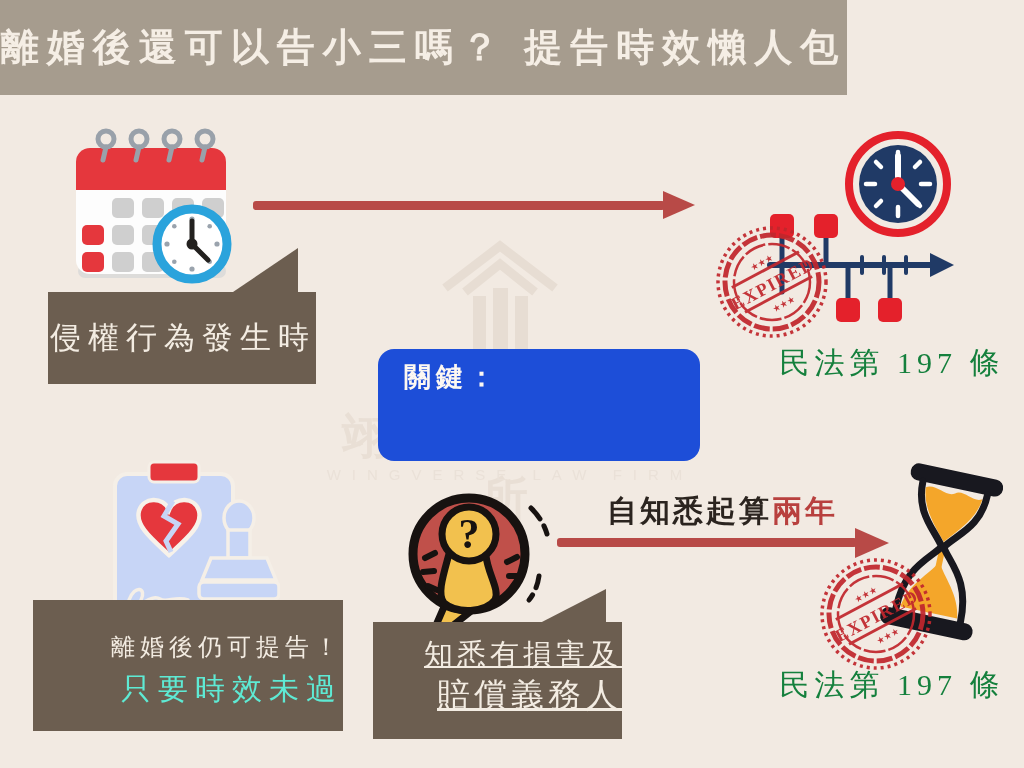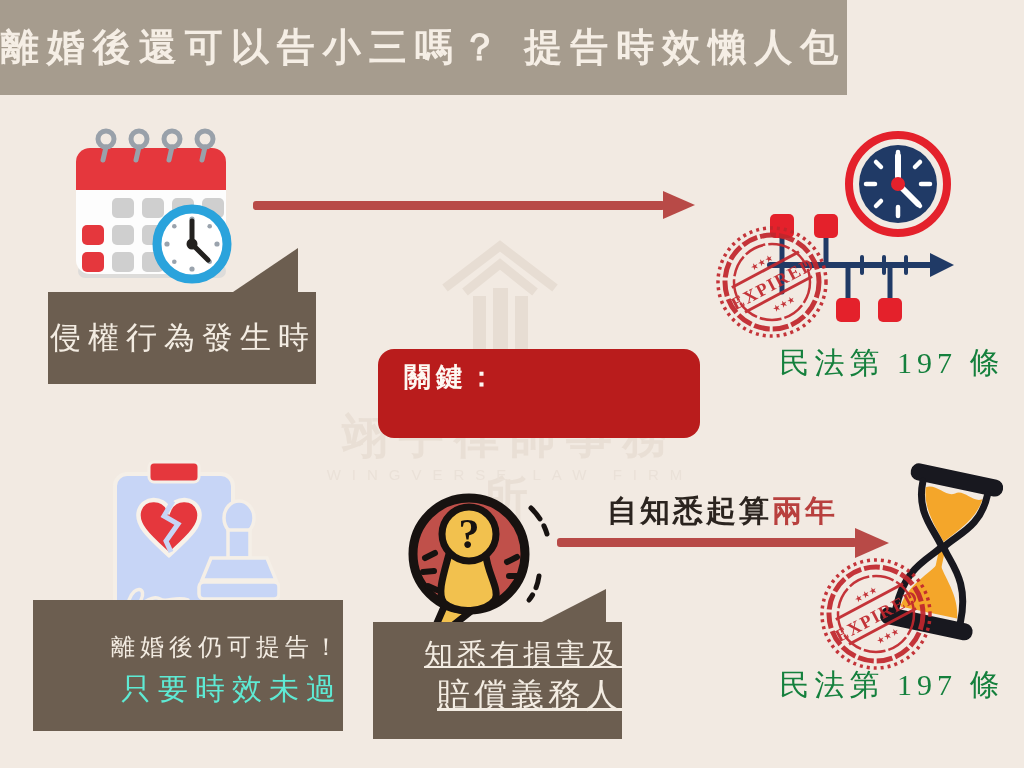--- a/index.html
+++ b/index.html
@@ -23,21 +23,21 @@
   .box1-pointer{left:230px;top:248px;width:68px;height:46px;}
   .box2{left:33px;top:600px;width:310px;height:131px;padding-top:0;}
   .box2 .l1{margin-top:26px;font-size:24px;letter-spacing:5px;line-height:42px;}
   .box2 .l2{font-size:30px;letter-spacing:7px;line-height:42px;color:#5eead4;}
   .box3{left:373px;top:622px;width:249px;height:117px;text-decoration:underline;}
   .box3 .l1{margin-top:12px;font-size:29px;letter-spacing:4px;line-height:41px;}
   .box3 .l2{font-size:33px;letter-spacing:4px;line-height:41px;margin-left:46px;}
   .box3-pointer{left:538px;top:589px;width:68px;height:35px;}
 
   
-  .key-box{left:378px;top:349px;width:322px;height:89px;background:#b91c1c;border-radius:16px;color:#fdf8f2;}
+  .key-box{left:378px;top:349px;width:322px;height:112px;background:#1d4ed8;border-radius:16px;color:#fdf8f2;}
   .key-box .l1{margin:9px 0 0 26px;font-size:27px;font-weight:700;letter-spacing:5px;line-height:38px;}
   .key-box .l2{margin-left:26px;font-size:27px;font-weight:600;letter-spacing:5px;line-height:38px;}
 
   
   .flow-label{text-align:center;font-weight:600;white-space:nowrap;}
   .label1{left:262px;top:152px;width:450px;font-size:29px;letter-spacing:4px;color:#6f6457;}
   .label2{left:555px;top:491px;width:335px;font-size:30px;letter-spacing:3px;color:#2b241f;font-weight:700;}
   .hl{color:#b8403e;}
   .arrow-bar{height:9px;background:#b84a47;border-radius:3px;}
   .bar1{left:253px;top:201px;width:412px;}

